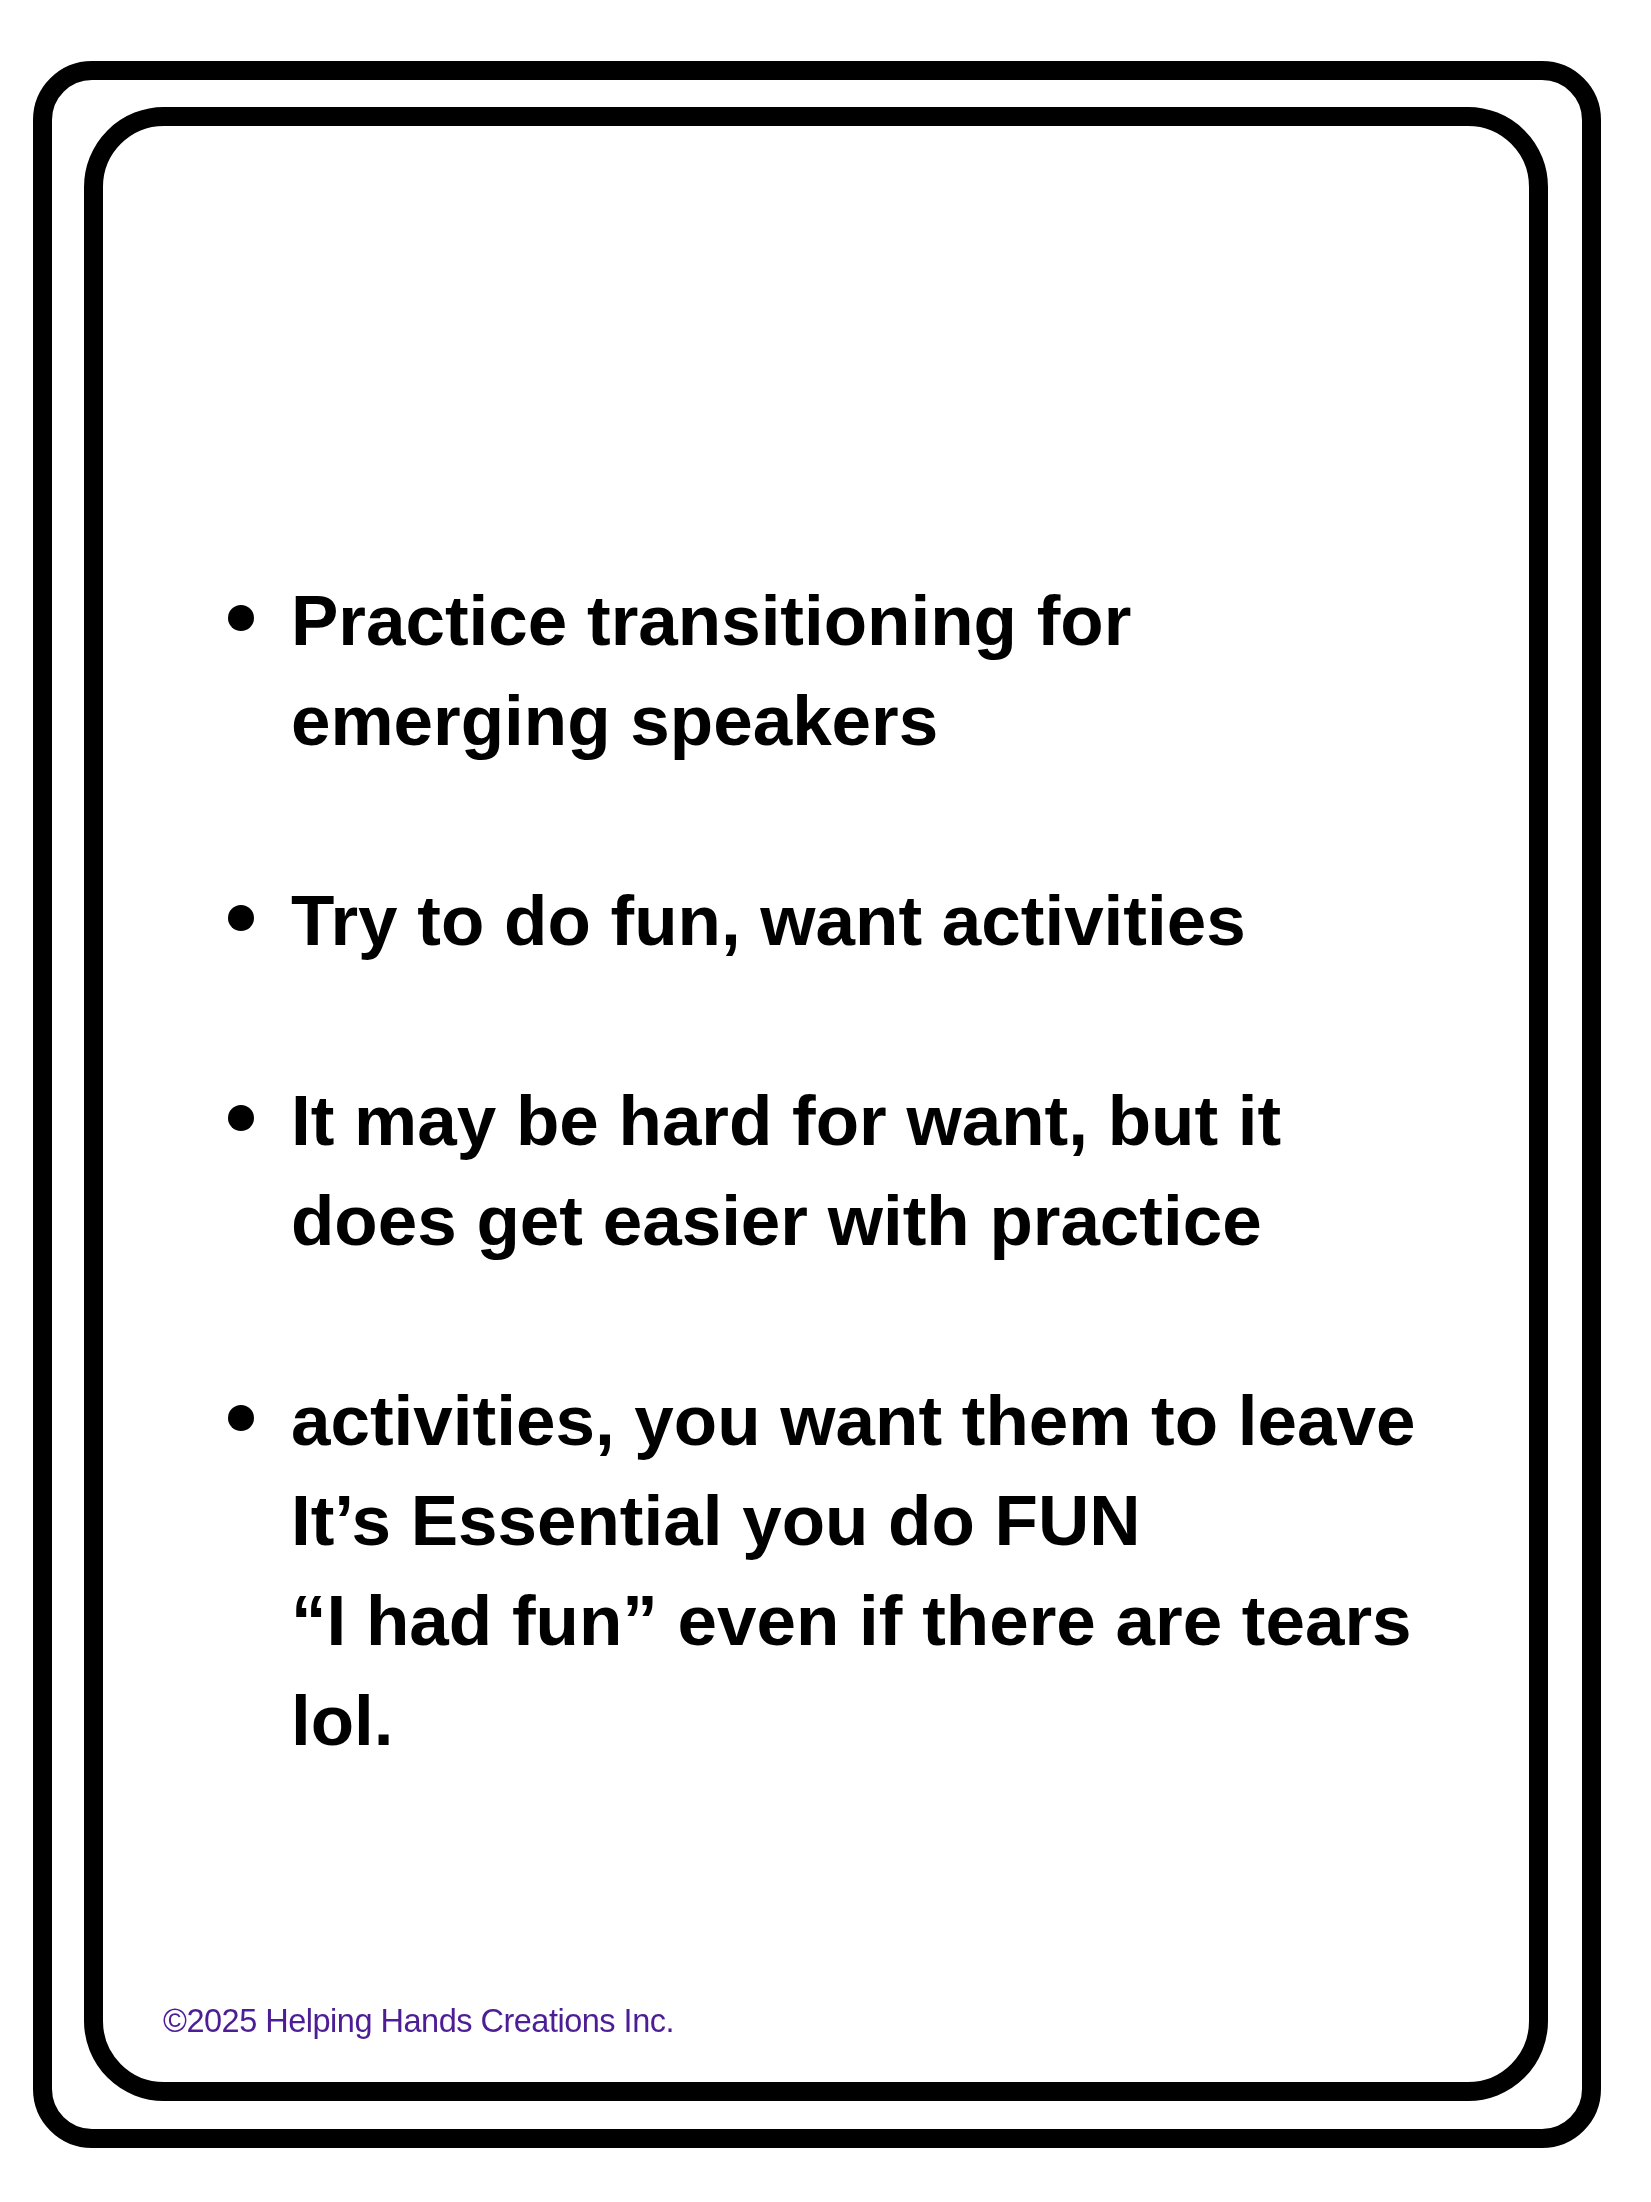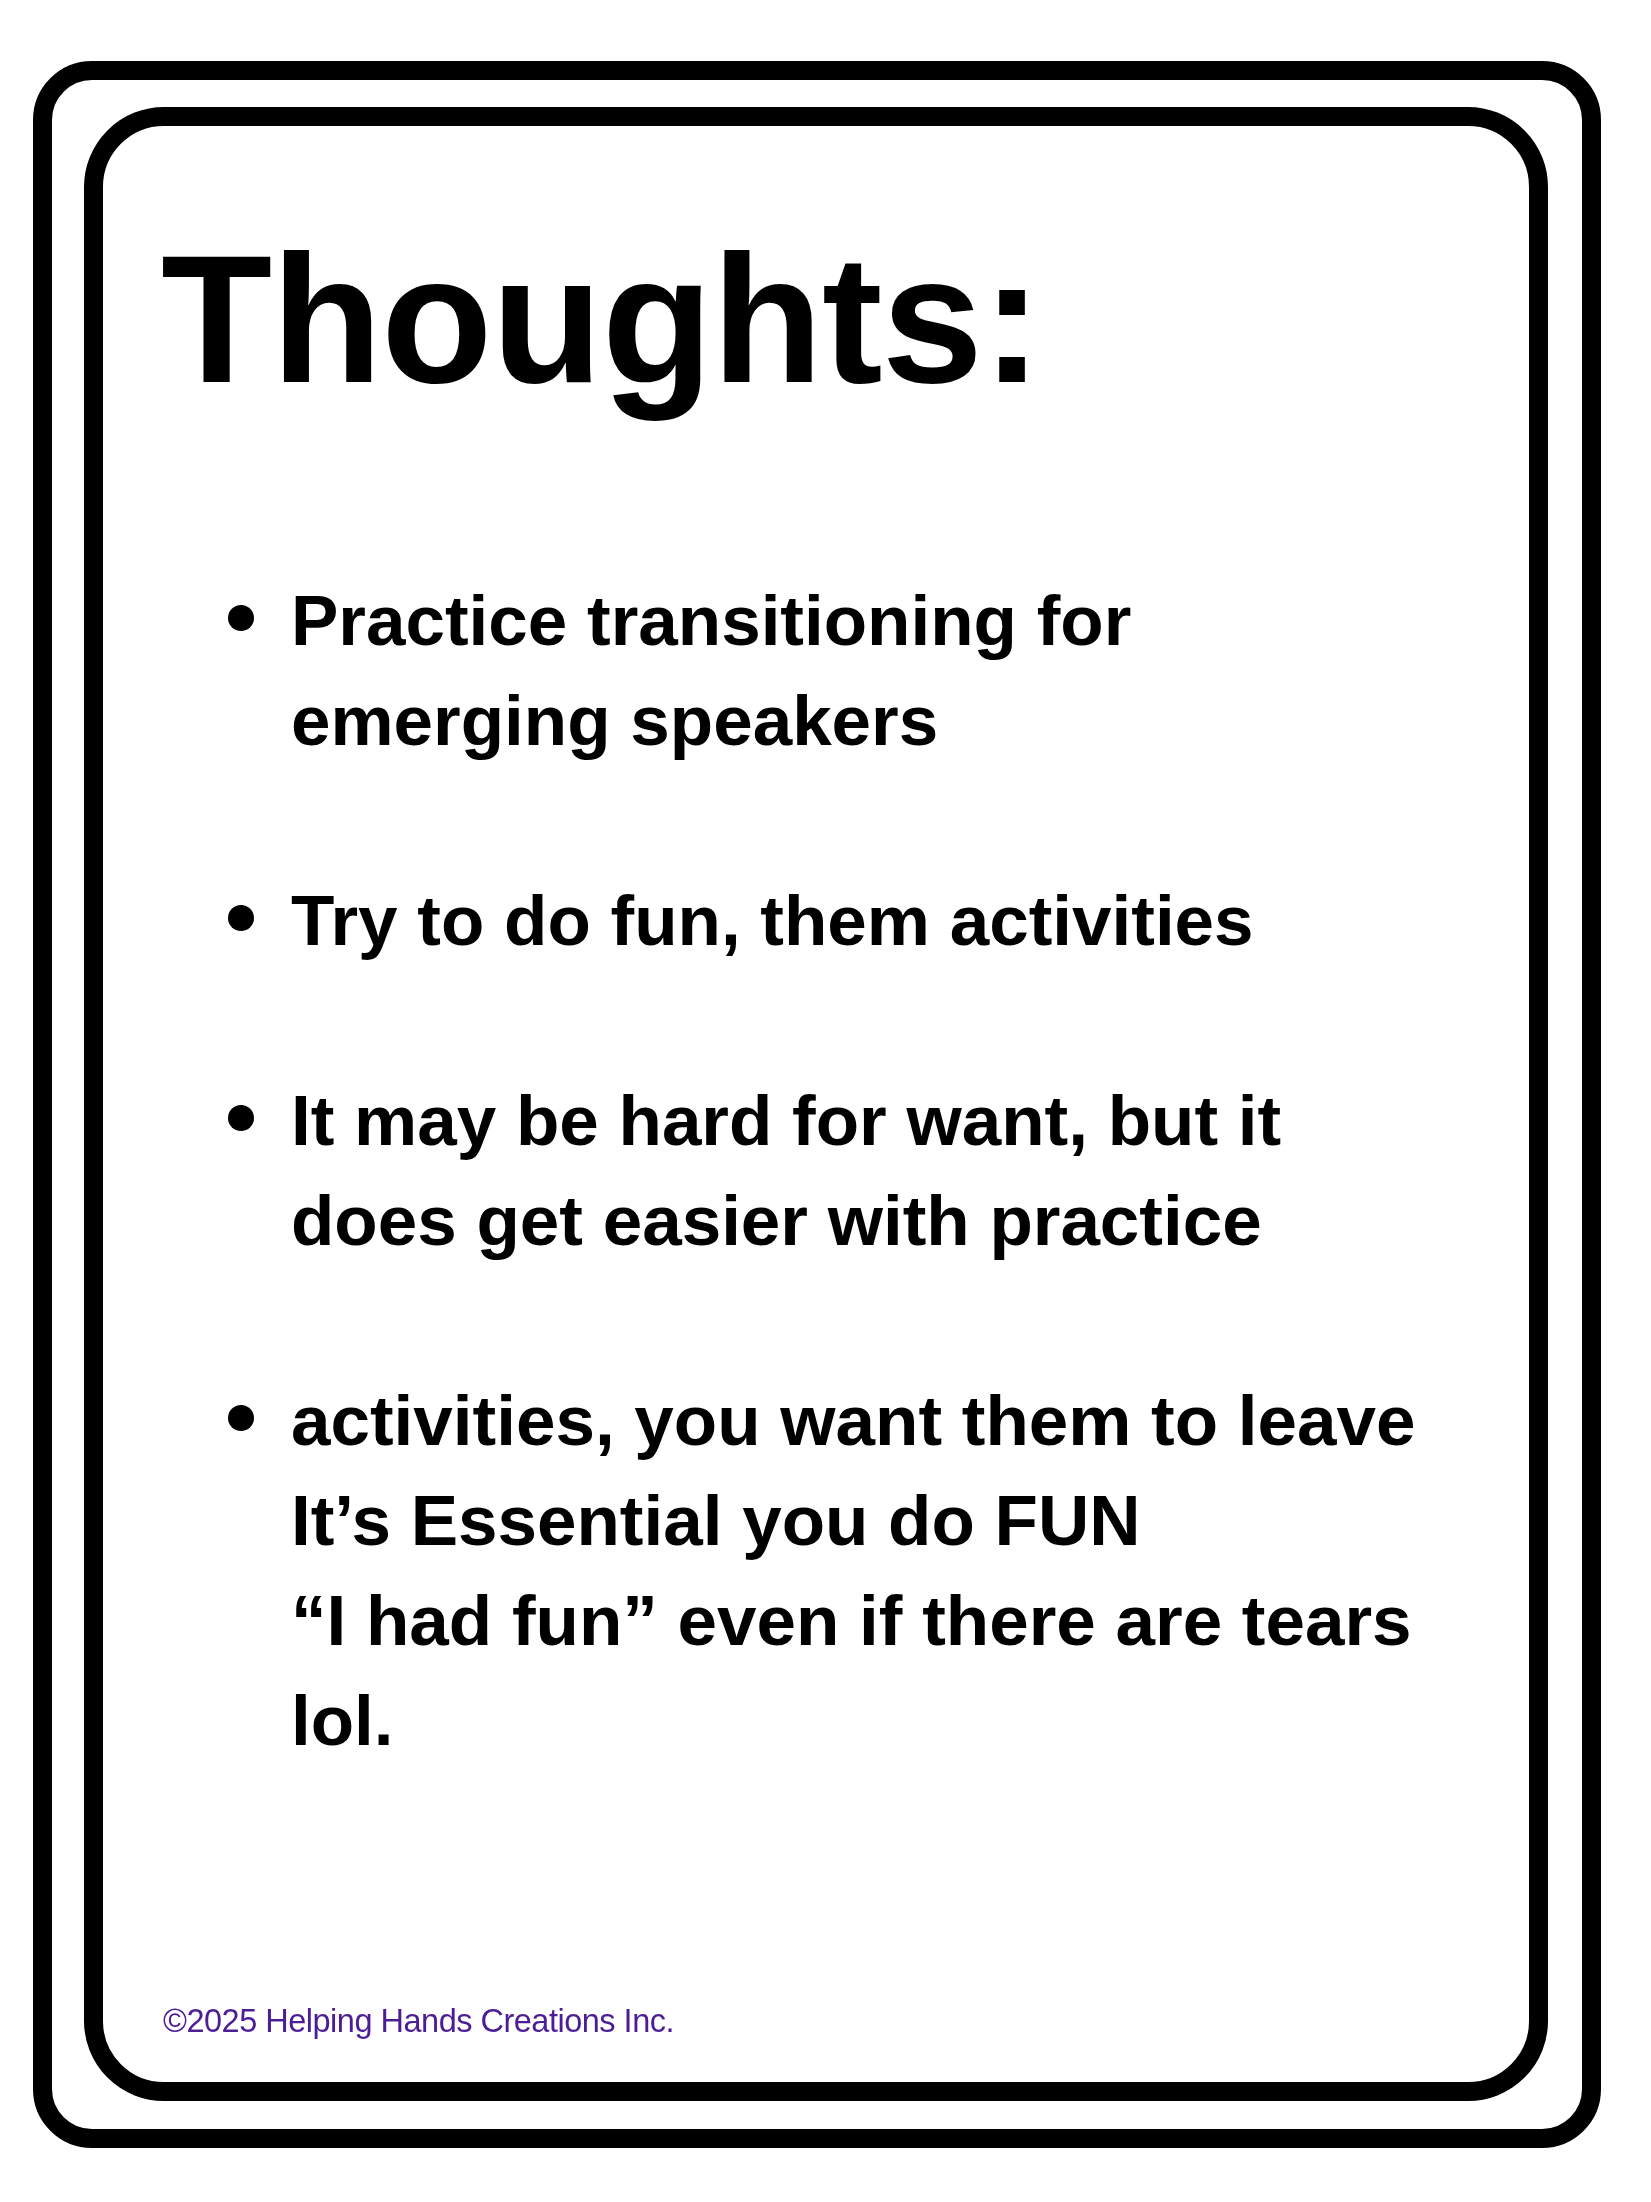--- a/index.html
+++ b/index.html
@@ -88,31 +88,30 @@
     white-space: pre;
   }
 </style>
 </head>
 <body>
 
 <div class="page">
   <div class="outer-frame"></div>
   <div class="inner-frame"></div>
 
-  <h1 class="page-title">Thoughts:</h1>
 
   <ul class="bullet-list">
       <li class="bullet-item">
         <span class="dot"></span>
         <span class="line">Practice transitioning for</span>
         <span class="line">emerging speakers</span>
       </li>
       <li class="bullet-item">
         <span class="dot"></span>
-        <span class="line">Try to do fun, them activities</span>
+        <span class="line">Try to do fun, want activities</span>
       </li>
       <li class="bullet-item">
         <span class="dot"></span>
         <span class="line">It may be hard for want, but it</span>
         <span class="line">does get easier with practice</span>
       </li>
       <li class="bullet-item">
         <span class="dot"></span>
         <span class="line">activities, you want them to leave</span>
         <span class="line">It’s Essential you do FUN</span>

